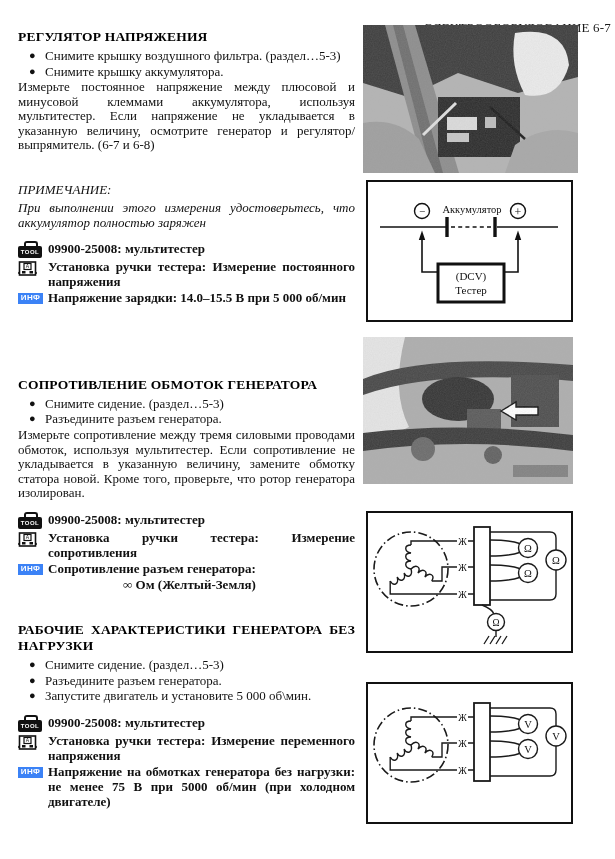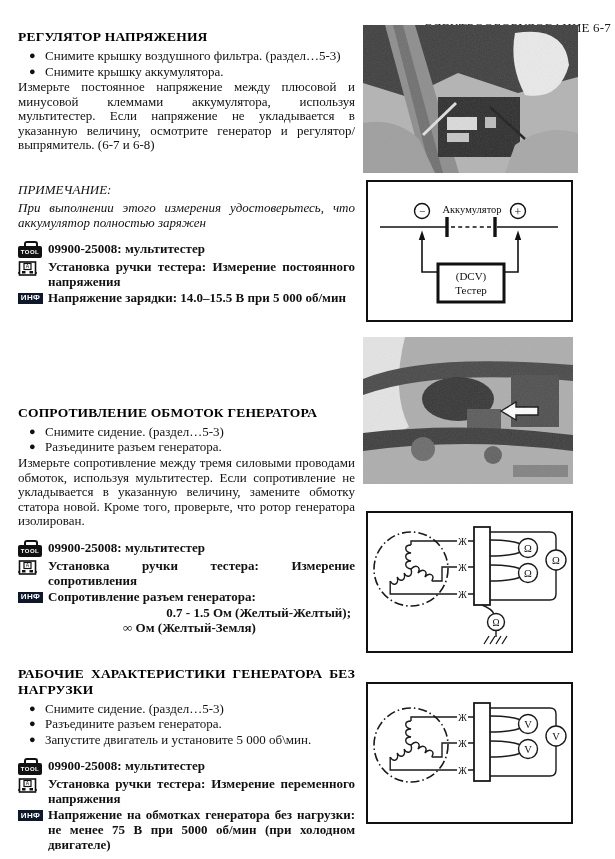--- a/index.html
+++ b/index.html
@@ -12,21 +12,21 @@
   .page-header{
     position:absolute;top:20px;right:4px;font-size:13px;letter-spacing:.2px;color:#1a1a1a;
   }
   
   .col-left{position:absolute;left:18px;top:0;width:337px;}
   h2.sec-title{
     font-size:13.5px;font-weight:bold;margin:0 0 3px 0;line-height:16px;
     text-align:justify;letter-spacing:.2px;color:#000;
   }
   .sec1{margin-top:29px;}
-  .sec2{margin-top:100px;}
+  .sec2{margin-top:72px;}
   .sec3{margin-top:30px;}
   ul.bullets{list-style:none;margin:0 0 1px 0;padding:0;}
   ul.bullets li{display:flex;font-size:13px;line-height:15.5px;}
   .blt{flex:0 0 27px;padding-left:11px;box-sizing:border-box;font-size:11px;}
   .para{font-size:13px;line-height:14.6px;text-align:justify;margin:0;}
   .note-label{font-style:italic;font-size:13px;margin-top:29px;line-height:16px;}
   .note-text{font-style:italic;font-size:13px;line-height:15px;text-align:justify;margin-top:2px;}
   .specs{margin-top:11px;}
   .spec-row{display:flex;align-items:flex-start;margin:0 0 1px 0;}
   .spec-icon-col{flex:0 0 30px;padding-top:1px;}
@@ -34,21 +34,21 @@
   .info-line{font-weight:bold;font-size:13px;line-height:15.5px;margin-left:30px;}
   .info-line.r1{text-align:right;padding-right:4px;}
   .info-line.r2{text-align:center;padding-right:24px;}
   
   .icon-tool{width:24px;height:12px;background:#111;border-radius:2px;position:relative;
     display:flex;align-items:center;justify-content:center;margin-top:4px;}
   .icon-tool::before{content:"";position:absolute;top:-5px;left:6px;width:10px;height:5px;
     border:2px solid #111;border-bottom:none;border-radius:3px 3px 0 0;}
   .icon-tool span{color:#fff;font-size:6px;font-weight:bold;letter-spacing:.5px;
     font-family:"Liberation Sans",sans-serif;line-height:6px;}
-  .icon-info{width:25px;height:11px;background:#0f172a;display:flex;align-items:center;
+  .icon-info{width:25px;height:11px;background:#3b82f6;display:flex;align-items:center;
     justify-content:center;margin-top:2px;}
   .icon-info span{color:#fff;font-size:8px;font-weight:bold;line-height:8px;
     font-family:"Liberation Sans",sans-serif;letter-spacing:.3px;}
   .icon-tester{margin-top:0;}
   
   .fig{position:absolute;background:#fff;}
   .fig svg{display:block;}
   .framed{border:2px solid #111;}
   .ph{background:#b9b9b9;}
   
@@ -145,21 +145,20 @@
         <div class="spec-text">Установка ручки тестера: Измерение сопротивления</div>
       </div>
       <div class="spec-row">
         <div class="spec-icon-col">
             <div class="icon-info">
               <span>ИНФ</span>
             </div>
           </div>
         <div class="spec-text">Сопротивление разъем генератора:</div>
       </div>
-      <div class="info-line r1">0.7 - 1.5 Ом (Желтый-Желтый);</div>
       <div class="info-line r2">∞ Ом (Желтый-Земля)</div>
     </div>
   </div>
 
   <div class="sec3">
     <h2 class="sec-title">РАБОЧИЕ ХАРАКТЕРИСТИКИ ГЕНЕРАТОРА БЕЗ НАГРУЗКИ</h2>
     <ul class="bullets">
       <li>
           <span class="blt">●</span>
           <span>Снимите сидение. (раздел…5-3)</span>

